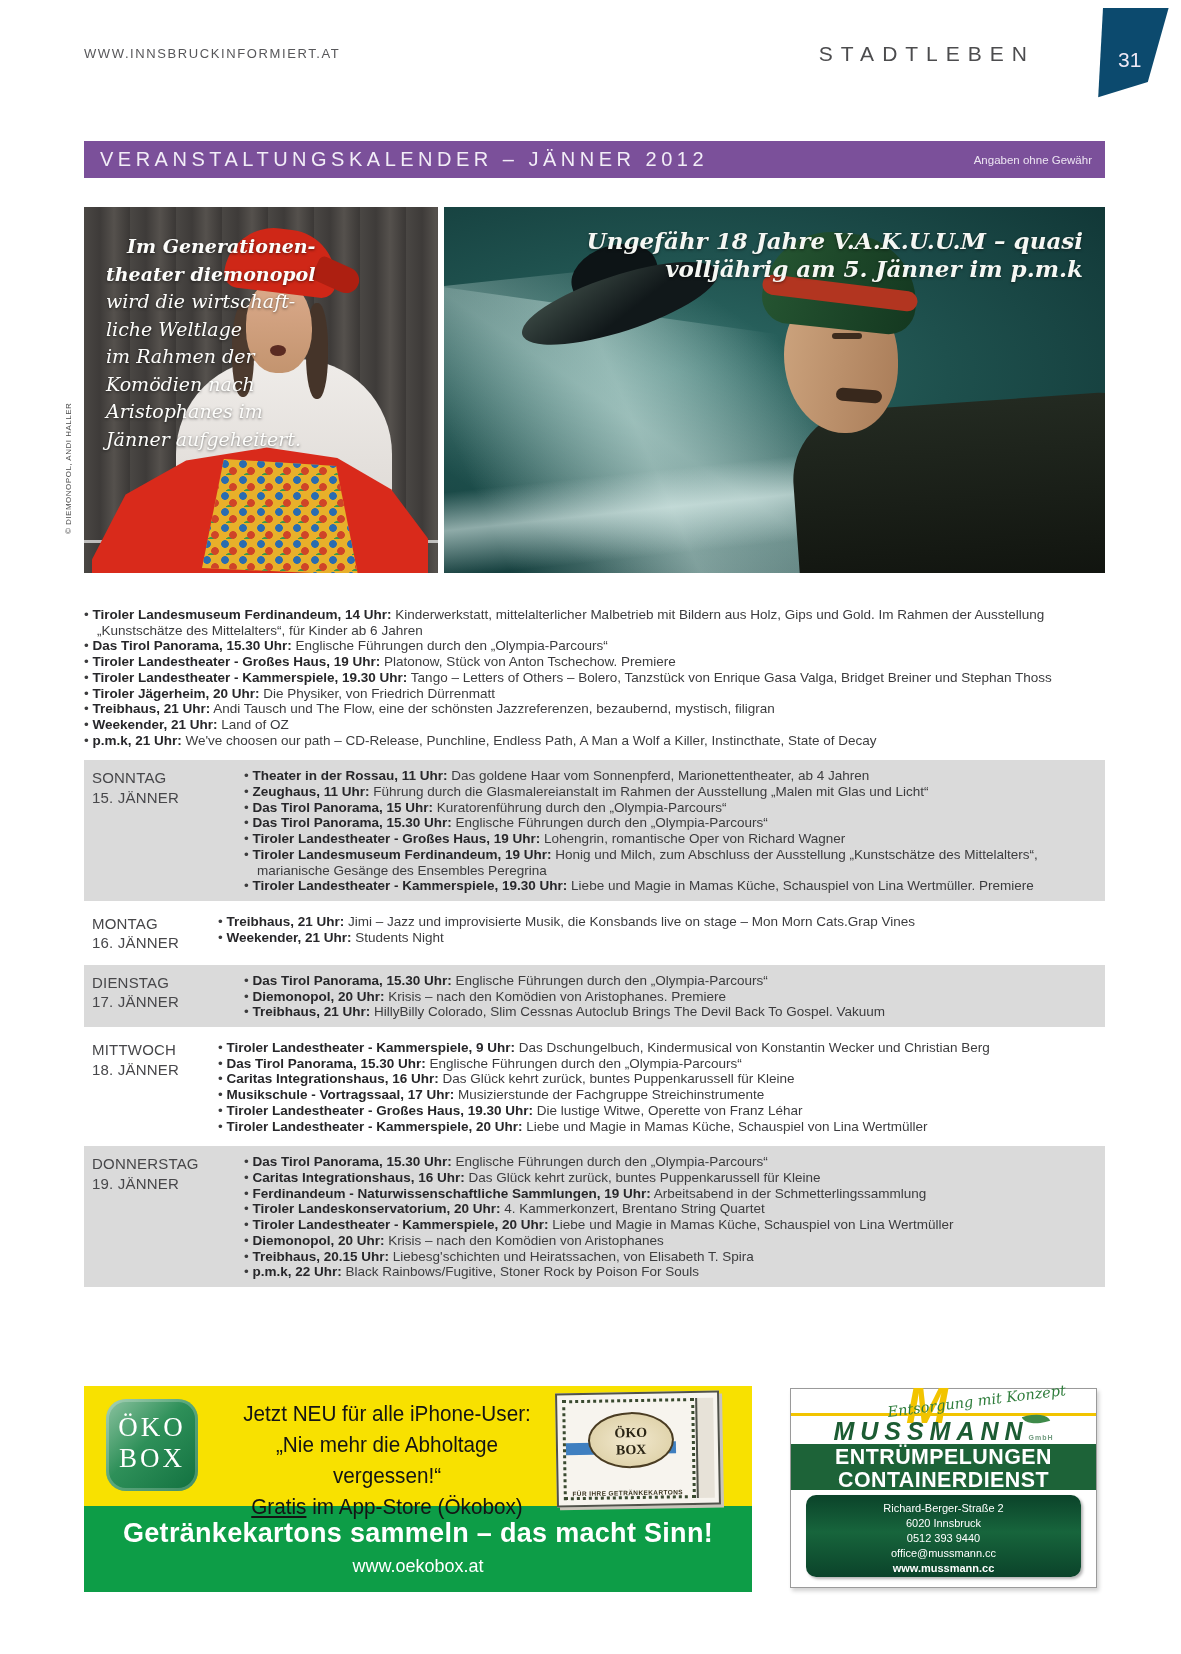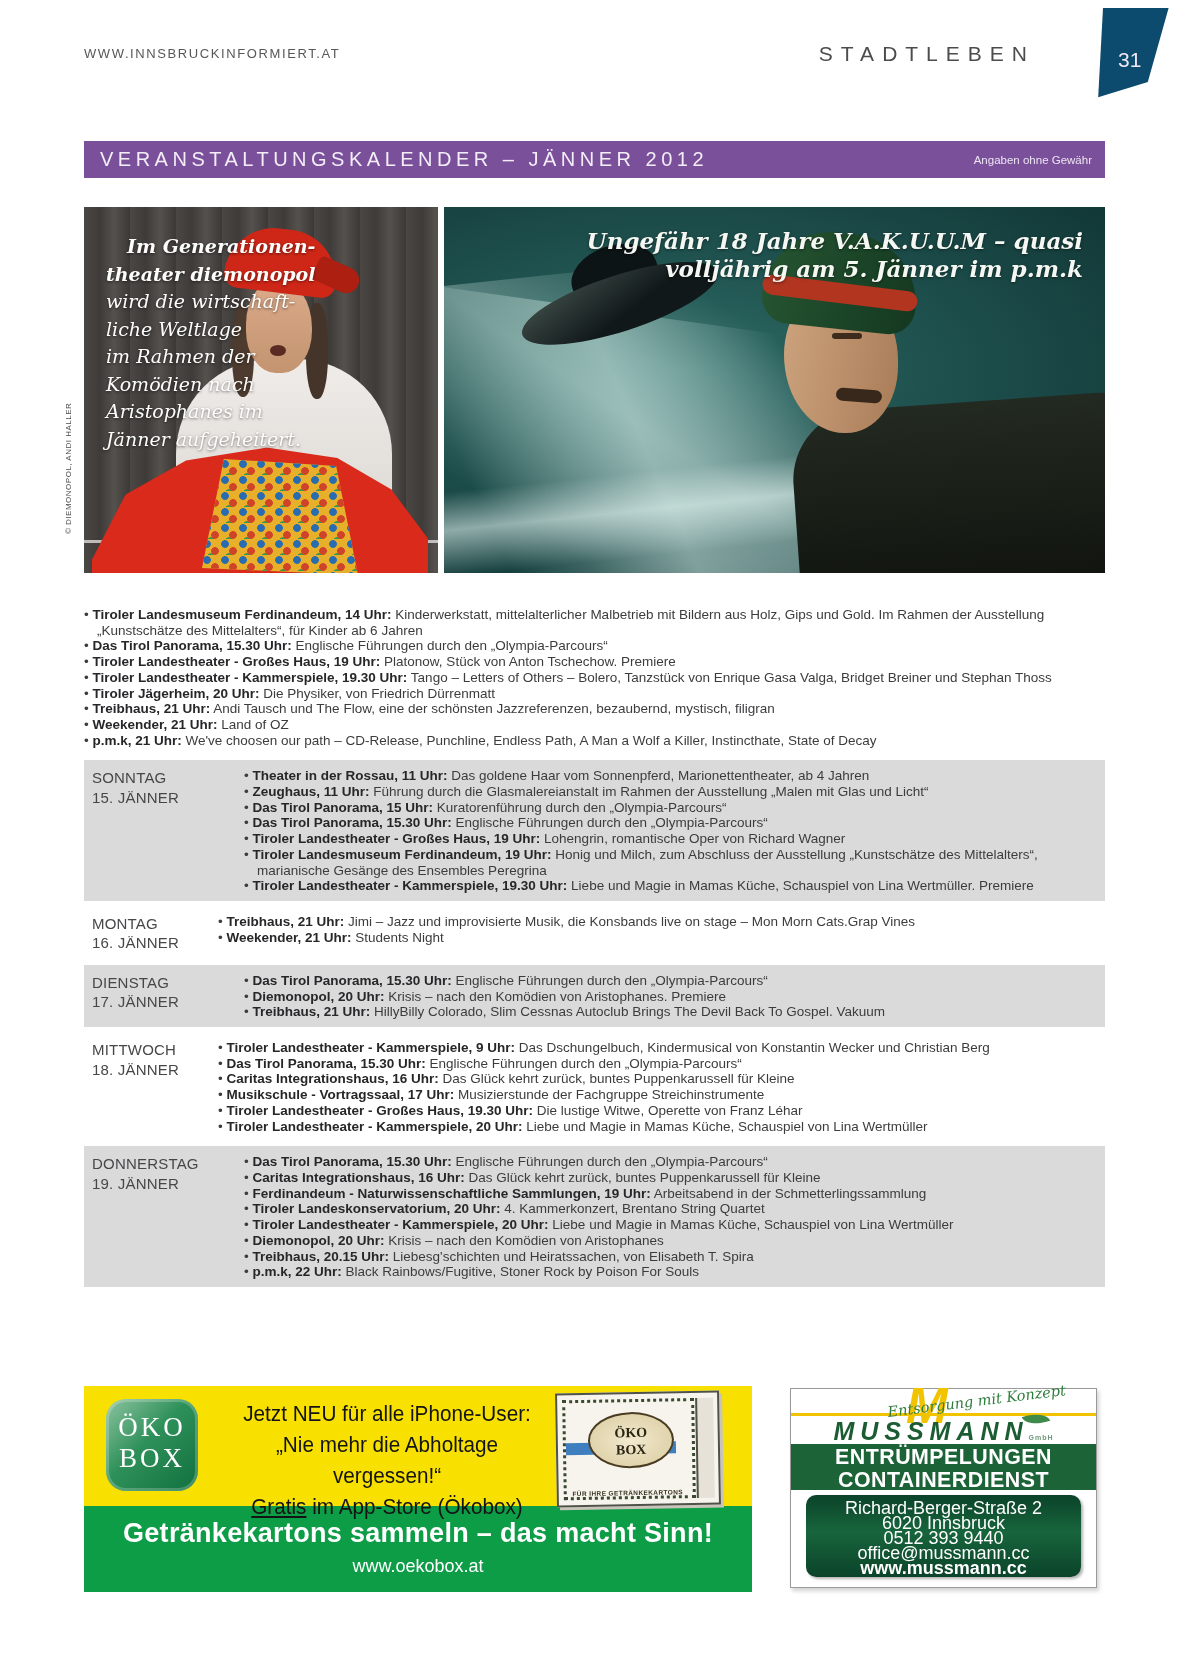--- a/index.html
+++ b/index.html
@@ -98,21 +98,21 @@
   .mm-script{position:absolute;left:96px;top:4px;font-family:"DejaVu Serif", serif;font-style:italic;
     color:#2f7d3c;font-size:14.5px;transform:rotate(-7deg);white-space:nowrap;}
   .mm-leaf{position:absolute;left:232px;top:24px;width:26px;height:12px;background:#3e8a4a;border-radius:0 100% 0 100%;transform:rotate(-18deg);}
   .mm-name{position:absolute;left:0;top:28px;width:100%;text-align:center;color:#1c5c33;font-size:25px;font-weight:bold;font-style:italic;letter-spacing:6px;}
   .mm-gmbh{font-size:7px;letter-spacing:1px;color:#6f9a7e;font-style:normal;}
   .mm-band{position:absolute;left:0;top:55px;width:100%;height:46px;background:#1d6338;color:#fff;text-align:center;
     font-weight:bold;font-size:22.5px;line-height:22.5px;letter-spacing:.5px;padding-top:2px;box-sizing:border-box;transform-origin:center;}
   .mm-band-inner{transform:scaleX(.95);}
   .mm-address{position:absolute;left:15px;top:106px;width:275px;height:82px;border-radius:10px;
     background:linear-gradient(180deg,#0b432a,#17653c 45%,#0b432a);color:#fff;text-align:center;
-    font-size:18px;line-height:15px;padding-top:6px;box-sizing:border-box;box-shadow:2px 2px 3px rgba(0,0,0,.3);}
+    font-size:11px;line-height:15px;padding-top:6px;box-sizing:border-box;box-shadow:2px 2px 3px rgba(0,0,0,.3);}
   .mm-url{font-weight:bold;}
 </style>
 </head>
 <body>
 
 <div class="header-url">WWW.INNSBRUCKINFORMIERT.AT</div>
 <div class="header-section">STADTLEBEN</div>
 <div class="corner-tab">
   <span class="pagenum">31</span>
 </div>

